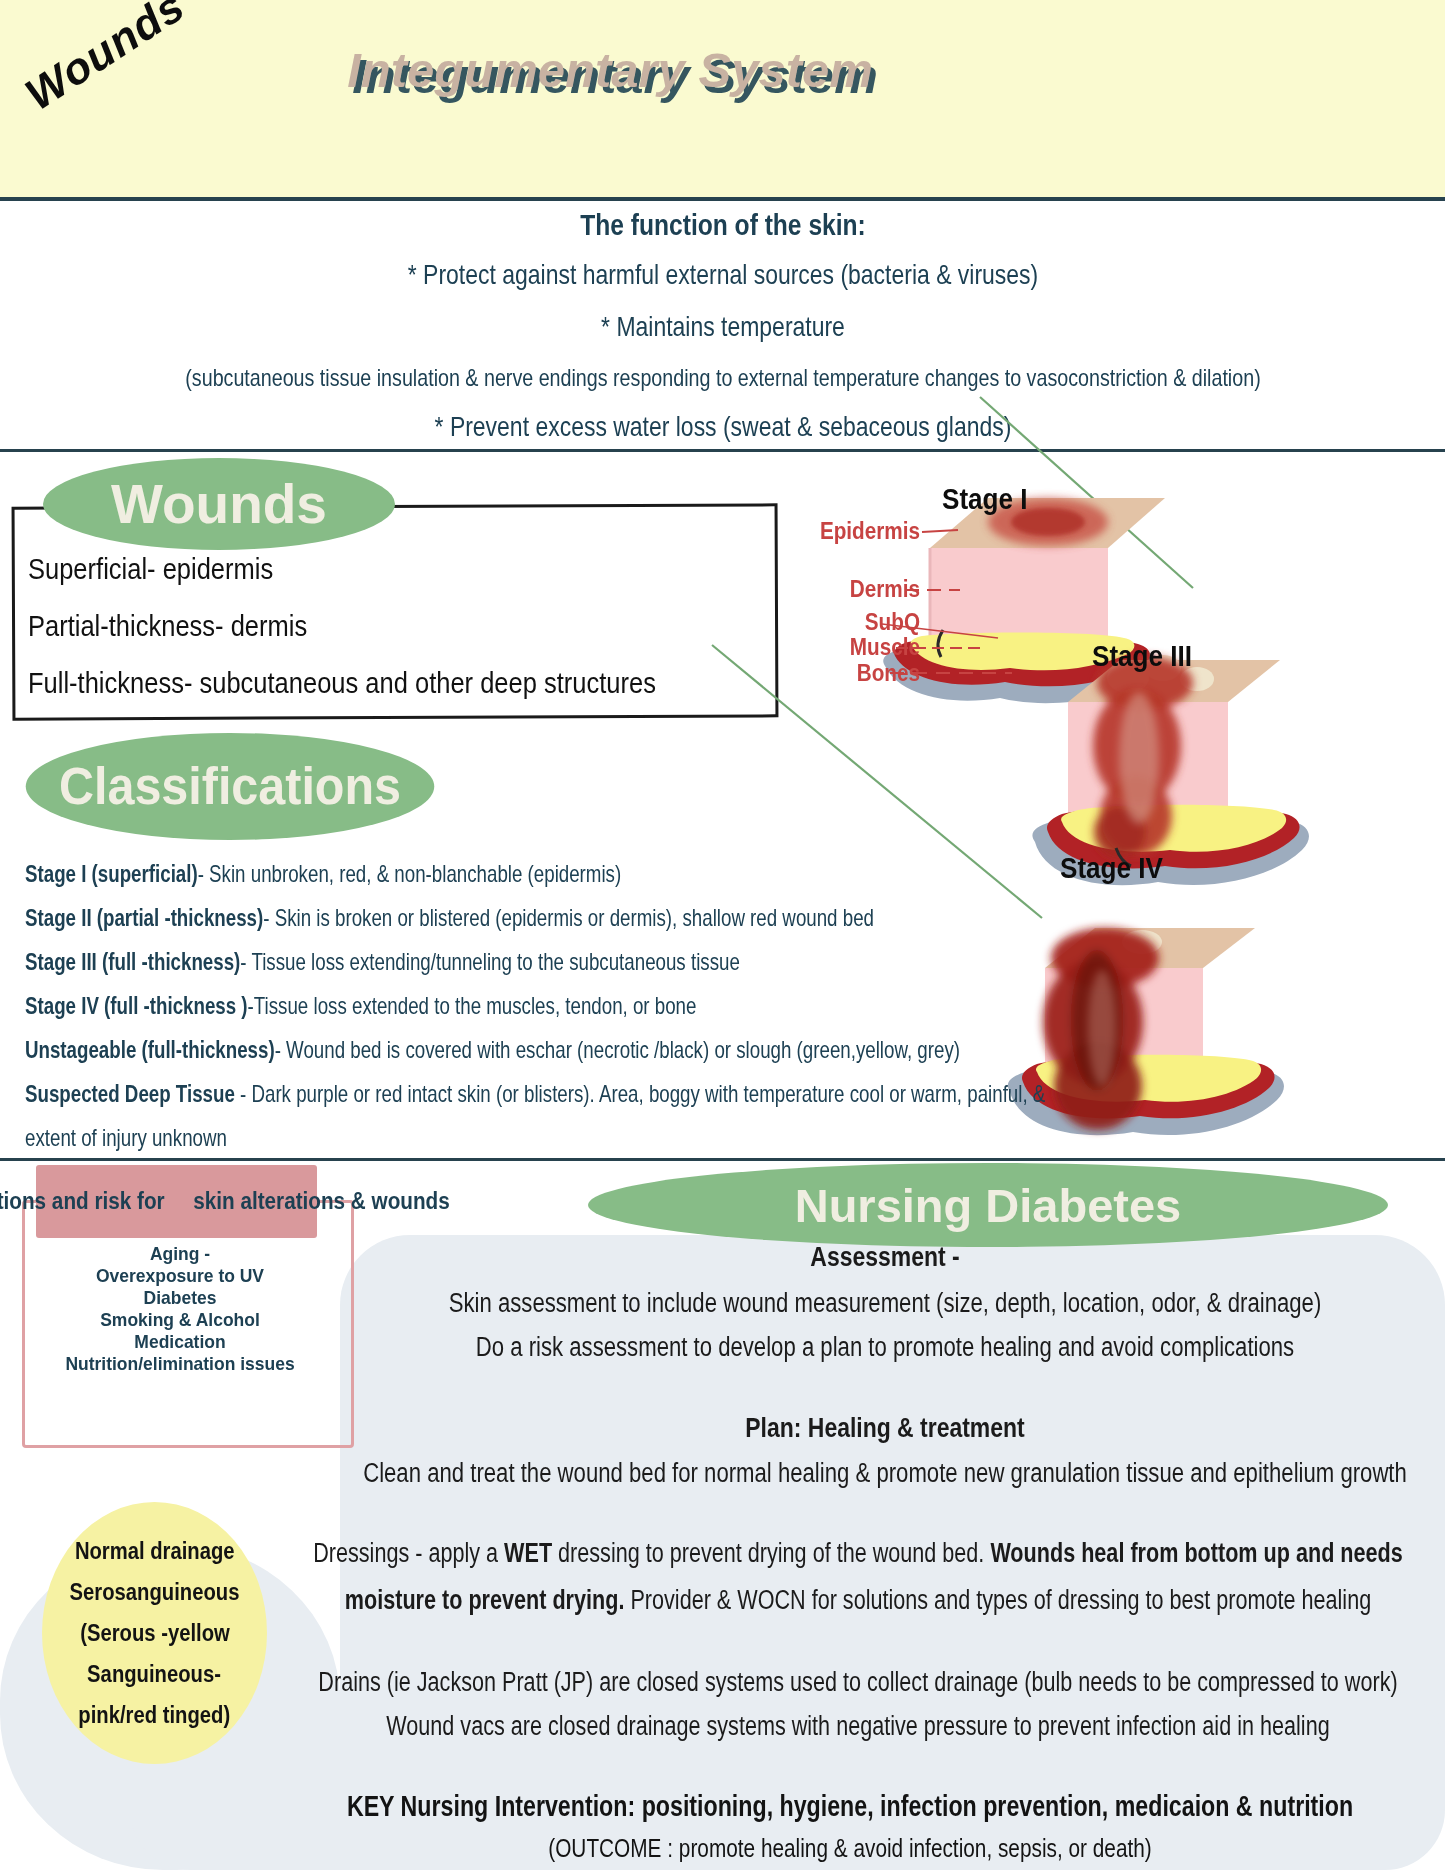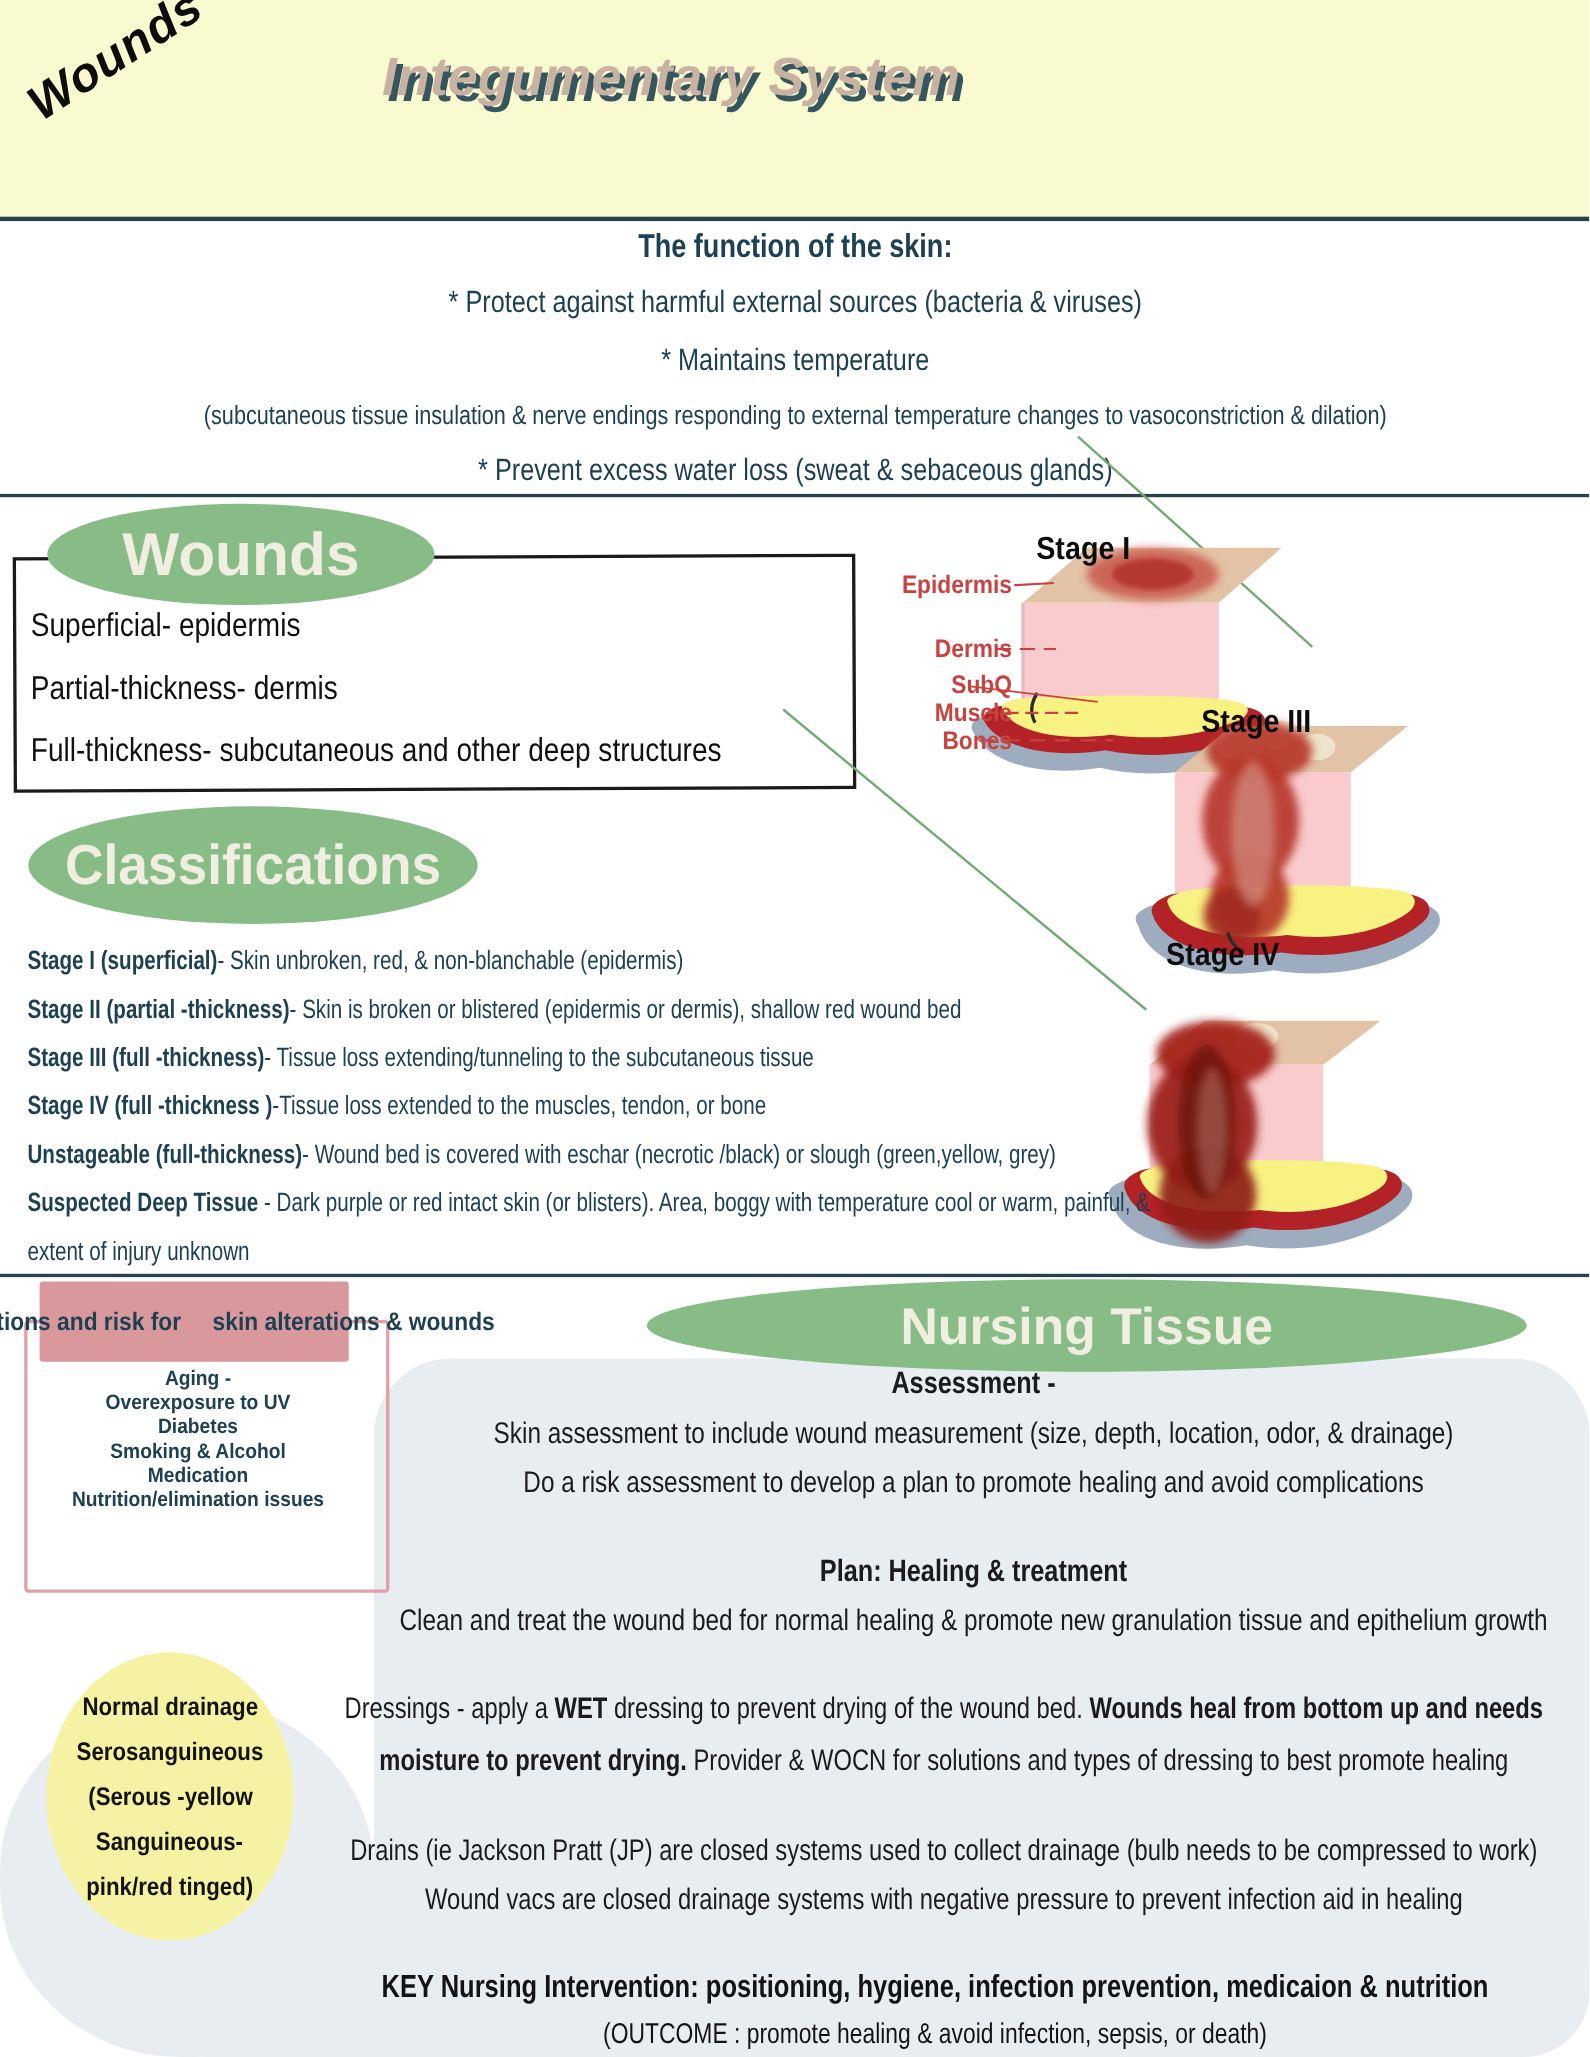--- a/index.html
+++ b/index.html
@@ -218,21 +218,21 @@
   <div class="abs comp-list">
     <div>Aging -</div>
     <div>Overexposure to UV</div>
     <div>Diabetes</div>
     <div>Smoking &amp; Alcohol</div>
     <div>Medication</div>
     <div>Nutrition/elimination issues</div>
   </div>
 
   <div class="abs oval oval-nursing">
-    <span>Nursing Tissue</span>
+    <span>Nursing Diabetes</span>
   </div>
 
   <div class="abs assess-block">
     <div class="assess-h">Assessment -</div>
     <div class="assess-l">Skin assessment to include wound measurement (size, depth, location, odor, &amp; drainage)</div>
     <div class="assess-l">Do a risk assessment to develop a plan to promote healing and avoid complications</div>
     <div class="plan-h">Plan: Healing &amp; treatment</div>
     <div class="assess-l">Clean and treat the wound bed for normal healing &amp; promote new granulation tissue and epithelium growth</div>
   </div>
 

